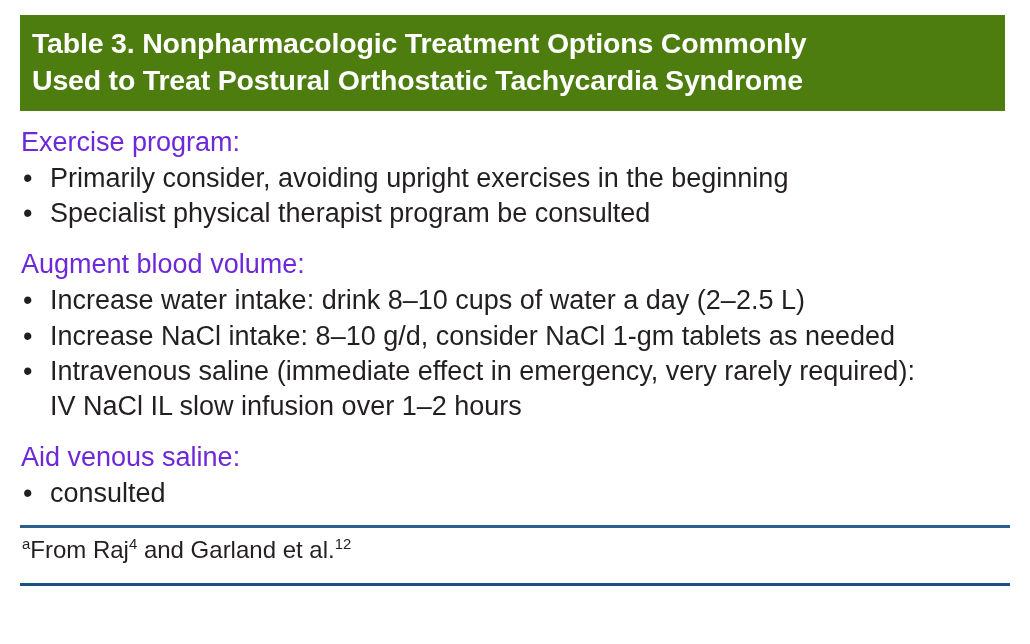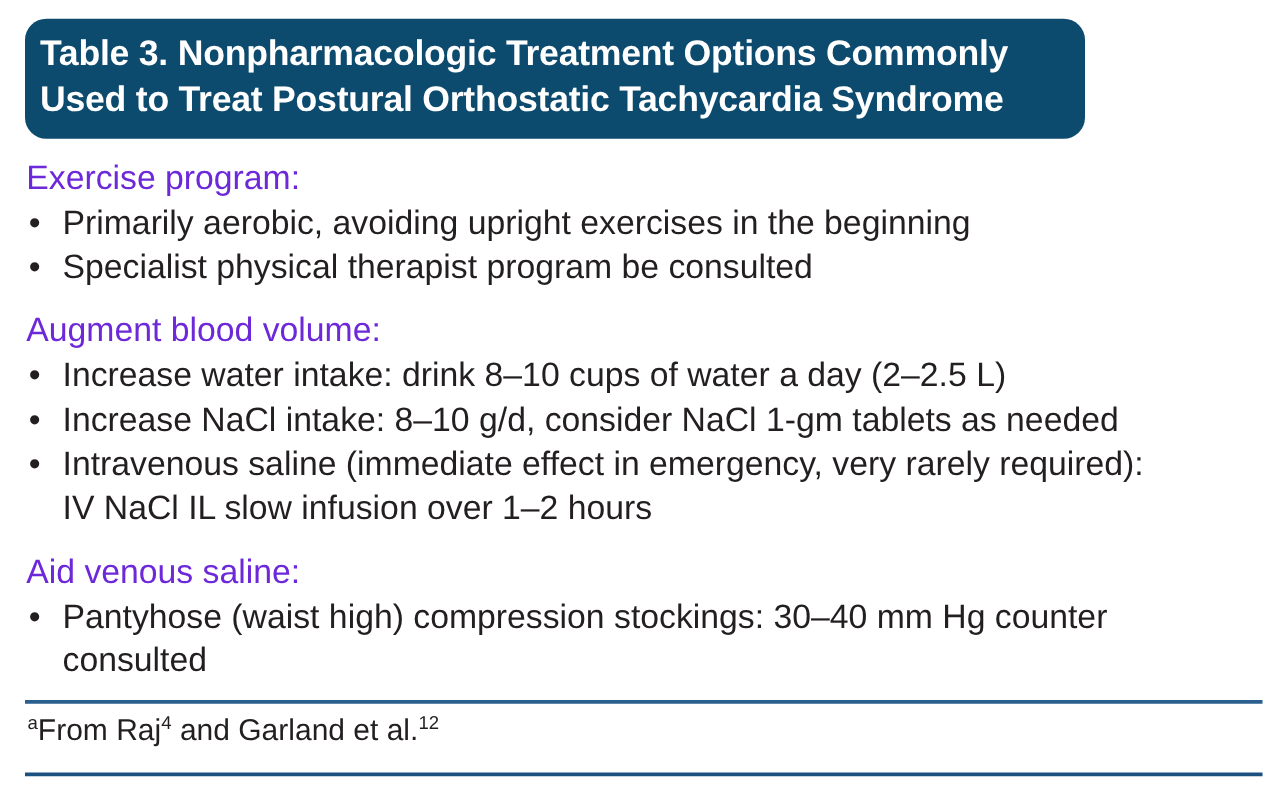--- a/index.html
+++ b/index.html
@@ -18,26 +18,25 @@
 
   .table-figure {
     position: absolute;
     left: 20px;
     top: 15px;
     width: 990px;
   }
 
   
   .table-header {
-    background: #0c4a6e;
+    background: #4d7c0f;
     color: #ffffff;
     padding: 10px 12px 12px 12px;
     box-sizing: border-box;
-    width: 848px;
-    border-radius: 17px;
+    width: 985px;
   }
   .table-header .title-line {
     font-size: 28.5px;
     font-weight: bold;
     line-height: 1.30;
     letter-spacing: -0.2px;
     white-space: nowrap;
   }
 
   
@@ -123,21 +122,21 @@
     <div class="title-line">Used to Treat Postural Orthostatic Tachycardia Syndrome</div>
   </div>
 
   <div class="table-body">
 
     <div class="section">
       <div class="section-heading">Exercise program:</div>
       <ul class="bullet-list">
         <li class="bullet-item">
           <span class="bullet-dot">•</span>
-          <span class="bullet-text">Primarily aerobic, avoiding upright exercises in the beginning</span>
+          <span class="bullet-text">Primarily consider, avoiding upright exercises in the beginning</span>
         </li>
         <li class="bullet-item">
           <span class="bullet-dot">•</span>
           <span class="bullet-text">Specialist physical therapist program be consulted</span>
         </li>
       </ul>
     </div>
 
     <div class="section">
       <div class="section-heading">Augment blood volume:</div>
@@ -156,21 +155,20 @@
           <span class="bullet-text">IV NaCl IL slow infusion over 1–2 hours</span>
         </li>
       </ul>
     </div>
 
     <div class="section">
       <div class="section-heading">Aid venous saline:</div>
       <ul class="bullet-list">
         <li class="bullet-item">
           <span class="bullet-dot">•</span>
-          <span class="bullet-text">Pantyhose (waist high) compression stockings: 30–40 mm Hg counter</span>
           <span class="bullet-text">consulted</span>
         </li>
       </ul>
     </div>
 
   </div>
 
   <div class="footnote-block">
     <div class="rule-top"></div>
     <div class="footnote-text">

